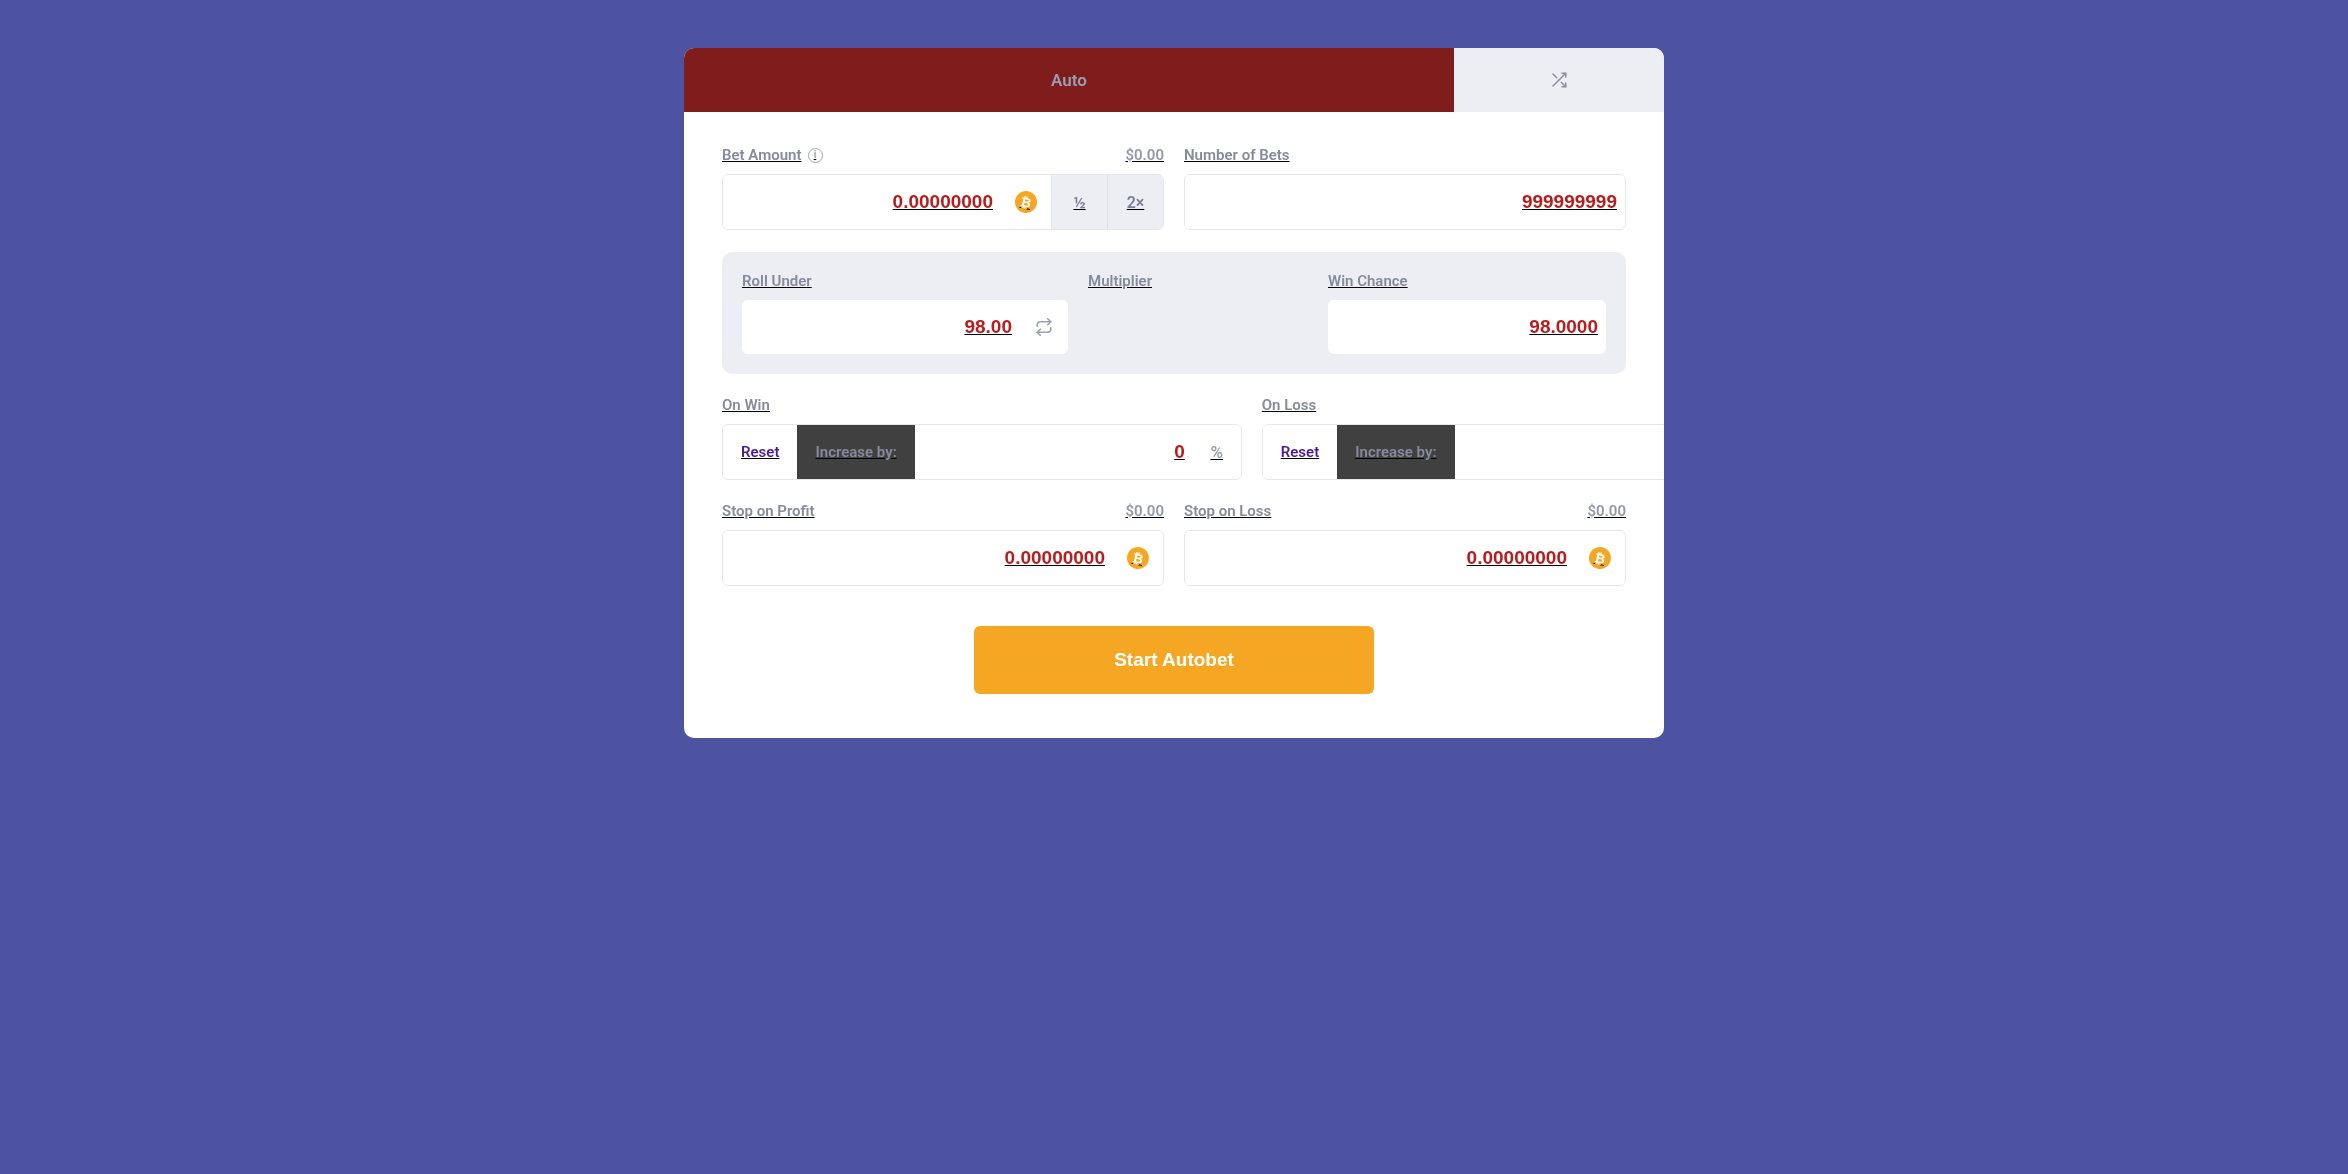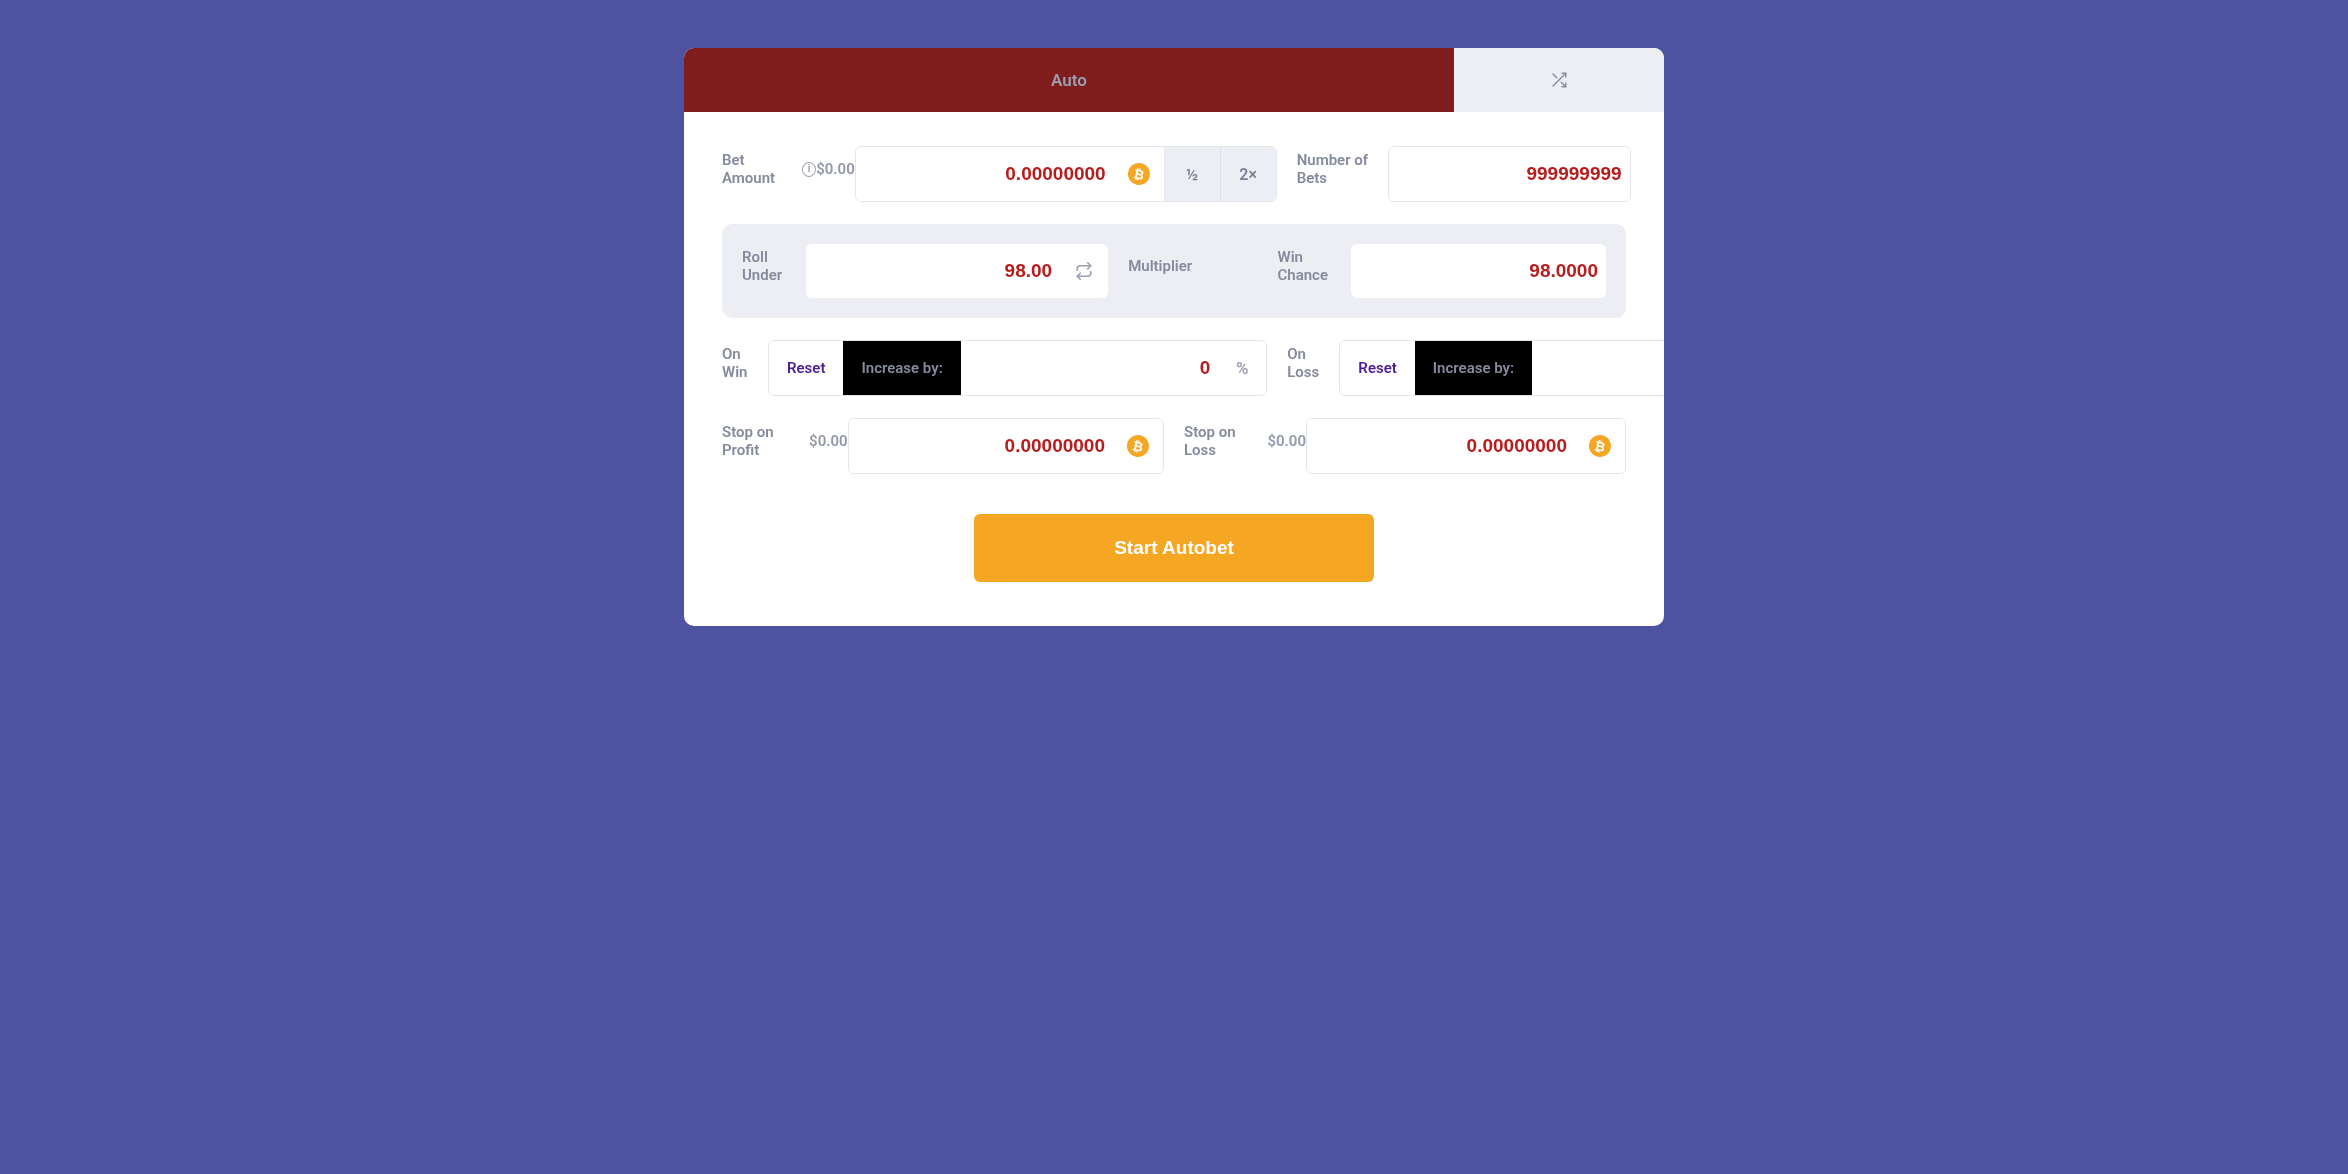--- a/index.html
+++ b/index.html
@@ -33,21 +33,21 @@
   cursor: pointer;
 }
 .tab.manual { flex: 1; }
 .tab.auto { flex: 1; background: #7f1d1d; color: #9a9fb1; }
 .tab.icon-tab { width: 210px; }
 .tab-icon { width: 18px; height: 18px; }
 .body {
   padding: 34px 38px 44px;
 }
 .row { display: flex; gap: 20px; }
-.col { flex: 1; display: flex; flex-direction: row; }
+.col { flex: 1; display: flex; flex-direction: column; text-decoration: underline; }
 .label-row {
   display: flex;
   justify-content: space-between;
   align-items: center;
   margin-bottom: 10px;
 }
 .label {
   font-size: 15px;
   font-weight: 600;
   color: #858a9d;
@@ -154,21 +154,21 @@
   height: 56px;
 }
 .toggle-btn {
   display: flex;
   align-items: center;
   justify-content: center;
   padding: 0 18px;
   font-size: 15px;
   font-weight: 600;
   cursor: pointer;
-  background: #000000;
+  background: #404040;
   color: #858a9d;
   white-space: nowrap;
 }
 .toggle-btn.active {
   background: #fff;
   color: #4c1d95;
 }
 .toggle-group .text-input { font-weight: 700; }
 .toggle-group .suffix-pct {
   width: 48px;

